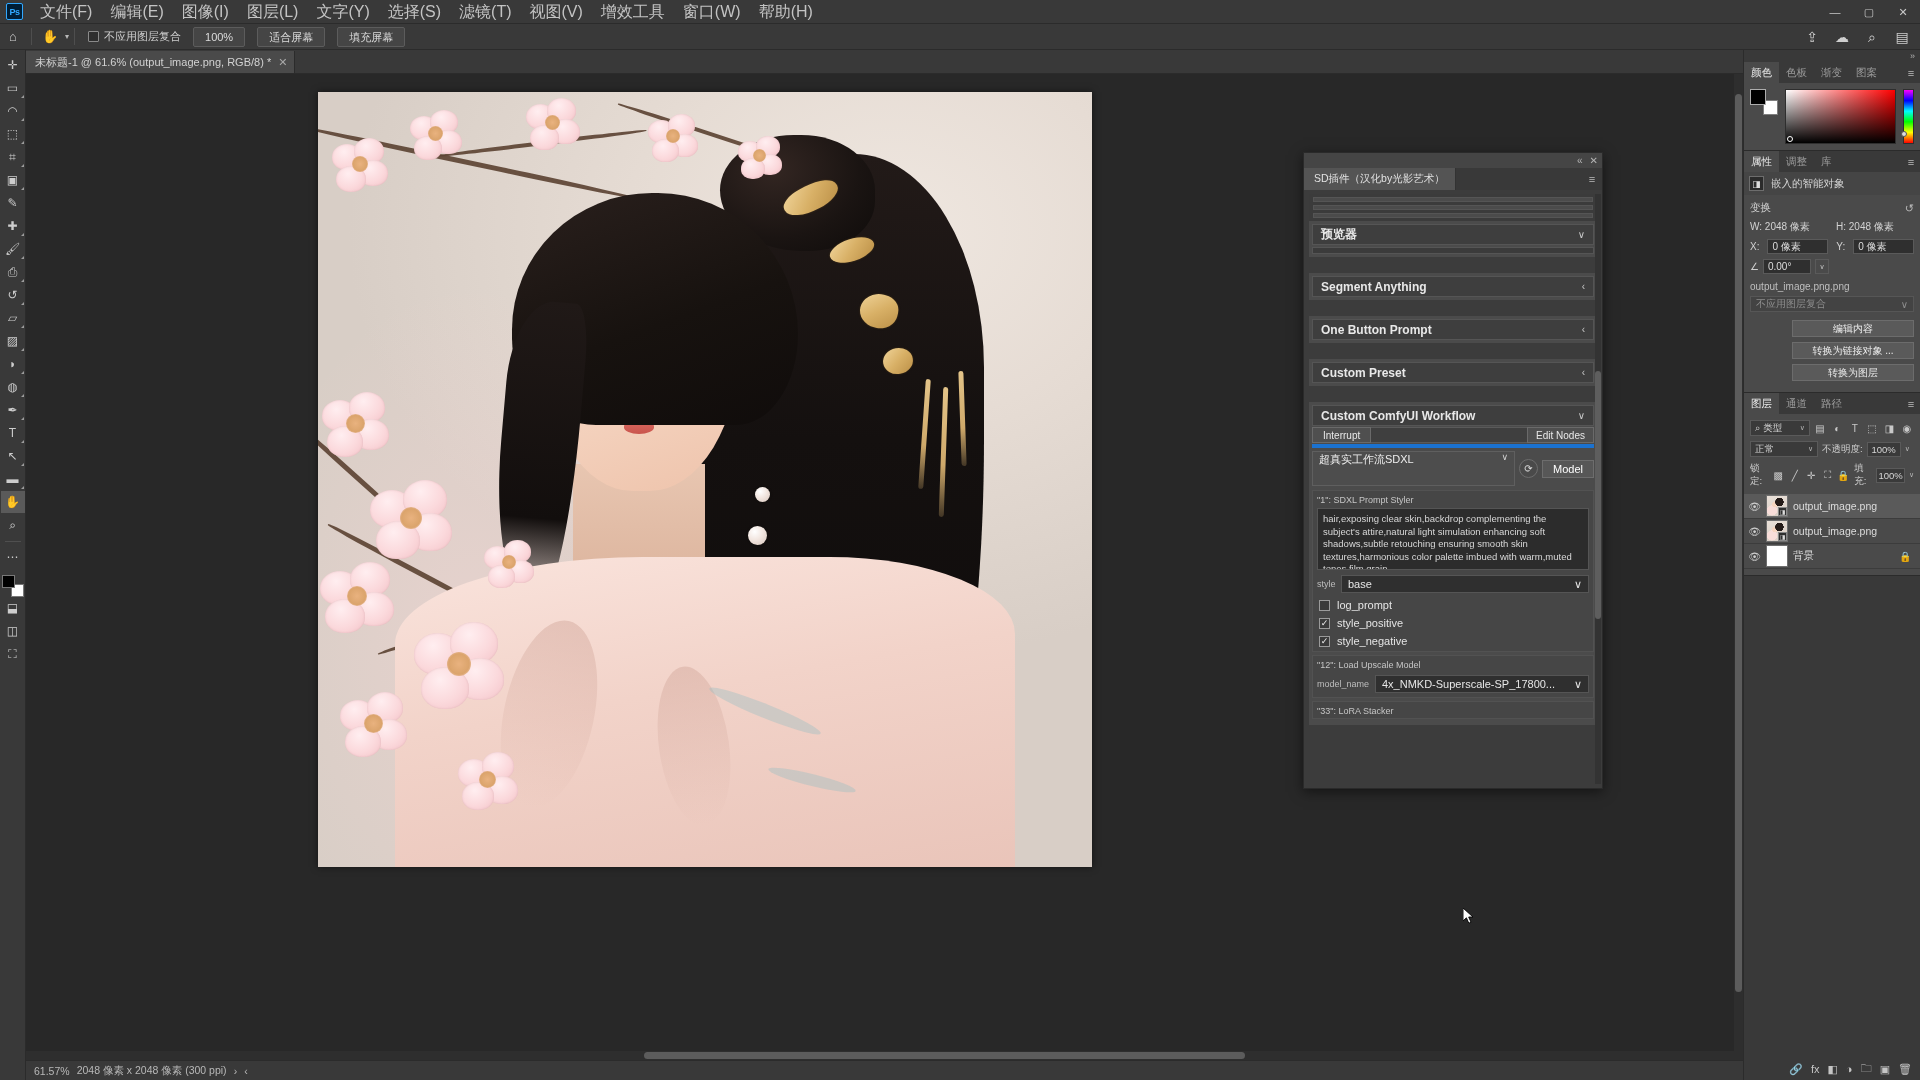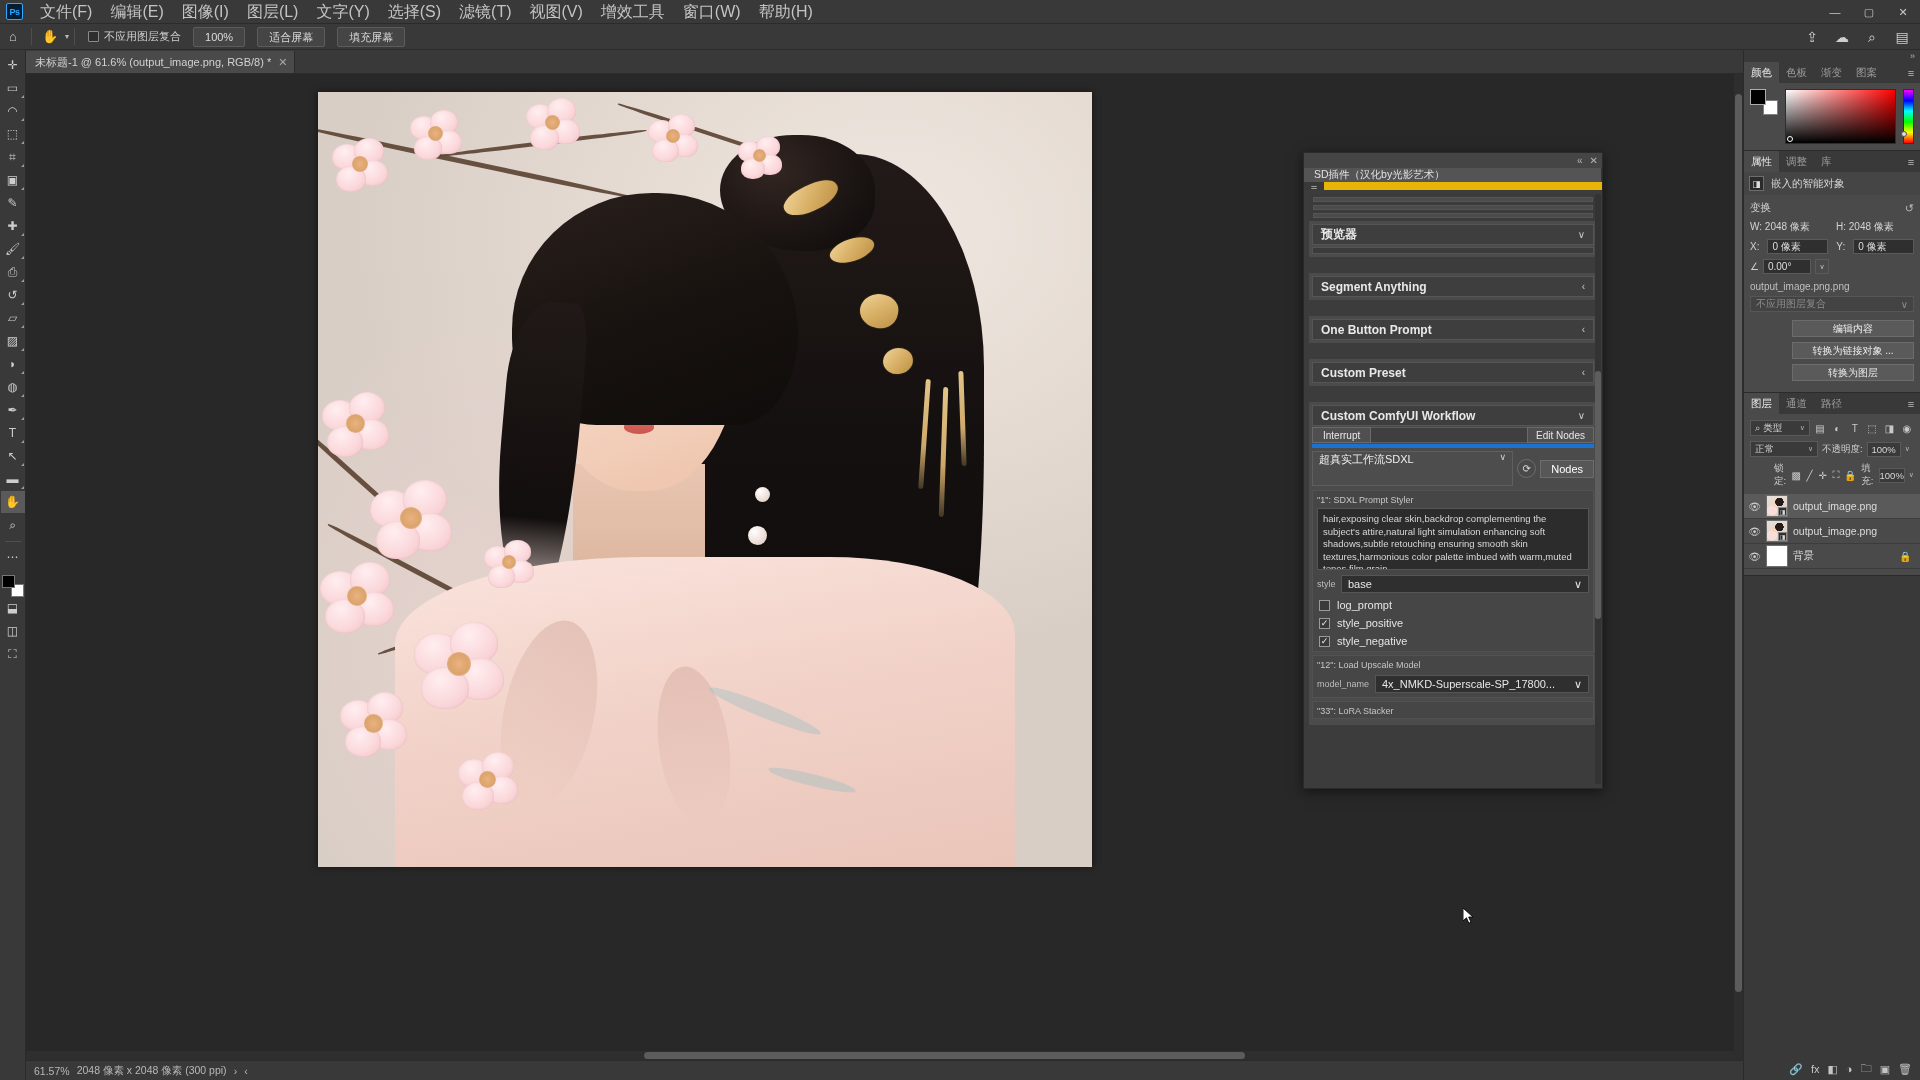--- a/index.html
+++ b/index.html
@@ -300,22 +300,22 @@
     display: flex; flex-direction: column;
     z-index: 40;
   }
   .sd-titlebar {
     height: 15px; background: #454545;
     display: flex; align-items: center; justify-content: flex-end;
     padding-right: 4px; gap: 7px;
   }
   .sd-titlebar span { color: #b4b4b4; font-size: 10px; }
   .sd-tabs {
-    height: 22px; background: #eab308;
-    display: flex; align-items: stretch; flex-direction: column;
+    height: 22px; background: #4c1d95;
+    display: flex; align-items: stretch;
   }
   .sd-tab {
     background: #545454; color: #e2e2e2; font-size: 10.5px;
     display: flex; align-items: center; padding: 0 10px;
     border-right: 1px solid #333;
   }
   .sd-tabs-rest { flex: 1; background: #393939; }
   .sd-menu {
     width: 20px; display: flex; align-items: center; justify-content: center;
     color: #bdbdbd; font-size: 11px; background: #393939;
@@ -523,21 +523,21 @@
     display: flex; align-items: center; justify-content: space-between;
     padding: 0 4px; color: #d6d6d6; font-size: 9.5px;
   }
   .lrow2 .lab { color: #cfcfcf; font-size: 9.5px; }
   .valbox {
     width: 34px; height: 15px; background: #3a3a3a; border: 1px solid #5a5a5a;
     color: #d6d6d6; font-size: 9.5px; display: flex; align-items: center;
     justify-content: center;
   }
   .tiny-chev { color: #b6b6b6; font-size: 7px; }
-  .lrow3 { display: flex; align-items: center; gap: 4px; margin-bottom: 6px; margin-left: 24px; }
+  .lrow3 { display: flex; align-items: center; gap: 4px; margin-bottom: 6px; }
   .layer {
     display: flex; align-items: center; gap: 5px; height: 25px;
     padding: 0 4px; margin: 0 -6px; border-bottom: 1px solid #3c3c3c;
   }
   .layer.sel { background: #5a5a5a; }
   .eye-i { width: 13px; color: #cfcfcf; font-size: 10px; text-align: center; }
   .thumb {
     width: 22px; height: 22px; border: 1px solid #6e6e6e; position: relative;
     overflow: hidden; background: #fff; flex: 0 0 22px;
   }
@@ -1025,21 +1025,21 @@
           <div class="sd-edit">Edit Nodes</div>
         </div>
         <div class="sd-progress"></div>
 
         <div class="sd-wfrow">
           <div class="sd-select">
             <span>超真实工作流SDXL</span>
             <span class="chev">∨</span>
           </div>
           <div class="sd-round">⟳</div>
-          <div class="sd-load">Nodes</div>
+          <div class="sd-load">Model</div>
         </div>
 
         <div class="sd-card">
           <div class="sd-nodelabel">"1": SDXL Prompt Styler</div>
           <div class="sd-ta">hair,exposing clear skin,backdrop complementing the subject's attire,natural light simulation enhancing soft shadows,subtle retouching ensuring smooth skin textures,harmonious color palette imbued with warm,muted tones,film grain,</div>
           <div class="sd-field">
             <span class="sd-flabel">style</span>
             <div class="sd-fselect">
               <span>base</span>
               <span class="chev">∨</span>

